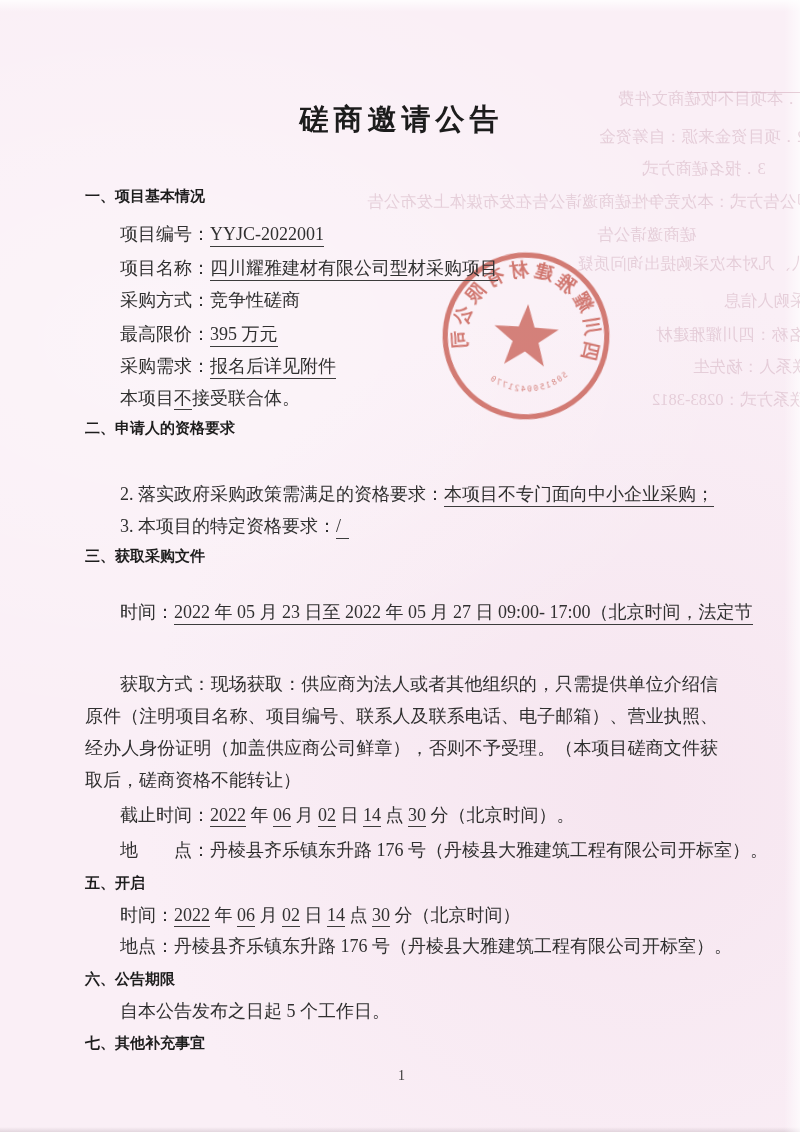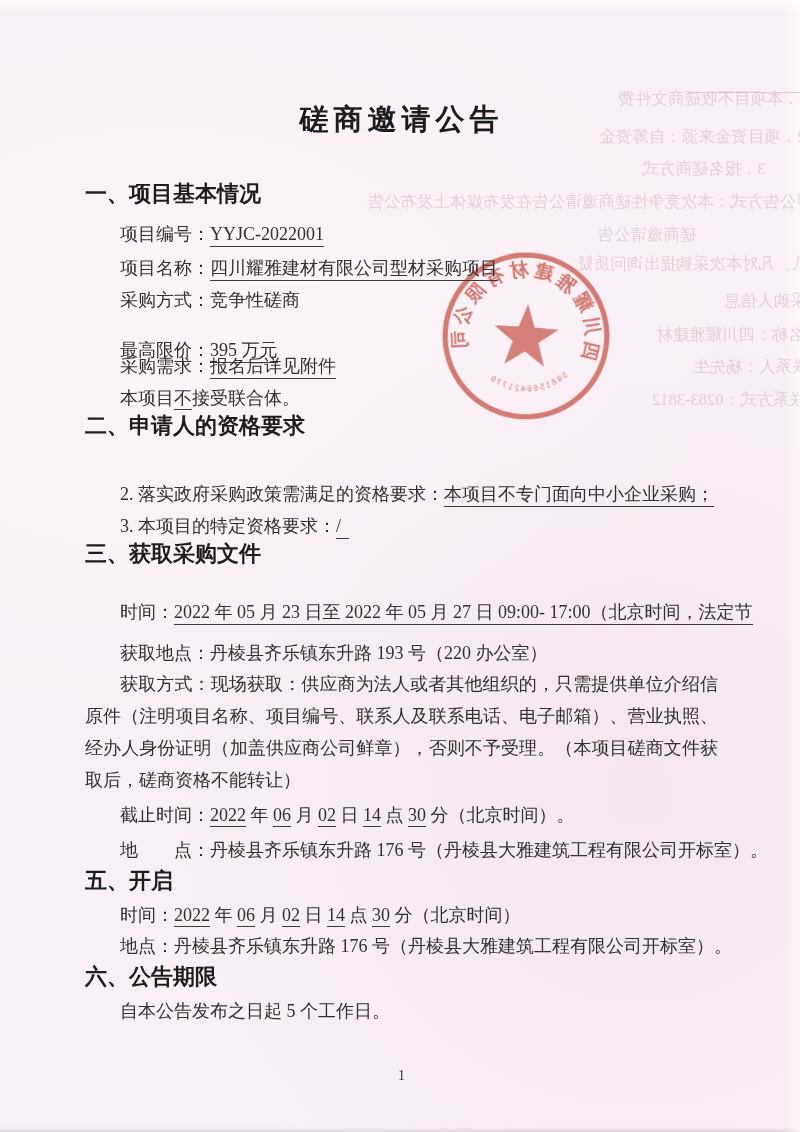--- a/index.html
+++ b/index.html
@@ -15,21 +15,21 @@
       #faeff6;
     font-family:"Liberation Serif","DejaVu Serif",serif;
     color:#303030;
   }
   .title{
     position:absolute;top:100px;left:85px;width:633px;text-align:center;
     font-family:"Liberation Sans","DejaVu Sans",sans-serif;
     font-size:29px;font-weight:700;letter-spacing:5px;color:#1c1c1c;z-index:3;
   }
   .line{position:absolute;left:85px;width:633px;font-size:18px;line-height:24px;white-space:nowrap;z-index:3;}
-  .heading{font-family:Liberation Mono, monospace;font-weight:700;font-size:22px;color:#1d1d1d;}
+  .heading{font-family:Liberation Sans, sans-serif;font-weight:700;font-size:15px;color:#1d1d1d;}
   .indent{padding-left:35px;}
   .para{white-space:normal;line-height:32px;text-align:justify;text-indent:35px;}
   .u{border-bottom:1.3px solid #3c3c3c;padding-bottom:2px;}
   .un{border-bottom:1.3px solid #3c3c3c;padding-bottom:1px;}
   .pagenum{position:absolute;top:1068px;left:85px;width:633px;text-align:center;font-size:14px;color:#3a3a3a;z-index:3;}
 
   
   .bleed{position:absolute;font-size:16.5px;color:#c59aac;opacity:.38;white-space:nowrap;
          transform:scaleX(-1);filter:blur(.7px);z-index:1;
          font-family:"Liberation Serif","DejaVu Serif",serif;}
@@ -79,21 +79,21 @@
   <div class="line heading" style="top:184px;">一、项目基本情况</div>
   <div class="line indent" style="top:222px;">
     <span>项目编号：</span><span class="u">YYJC-2022001</span>
   </div>
   <div class="line indent" style="top:256px;">
     <span>项目名称：</span><span class="u">四川耀雅建材有限公司型材采购项目</span>
   </div>
   <div class="line indent" style="top:288px;">
     <span>采购方式：</span><span>竞争性磋商</span>
   </div>
-  <div class="line indent" style="top:322px;margin-top:16px;">
+  <div class="line indent" style="top:322px;">
     <span>最高限价：</span><span class="u">395 万元</span>
   </div>
   <div class="line indent" style="top:354px;">
     <span>采购需求：</span><span class="u">报名后详见附件</span>
   </div>
   <div class="line indent" style="top:386px;">
     <span>本项目</span><span class="un">不</span><span>接受联合体。</span>
   </div>
 
   <div class="line heading" style="top:416px;">二、申请人的资格要求</div>
@@ -101,32 +101,32 @@
     <span>2. 落实政府采购政策需满足的资格要求：</span><span class="u">本项目不专门面向中小企业采购；</span>
   </div>
   <div class="line indent" style="top:514px;">
     <span>3. 本项目的特定资格要求：</span><span class="u" style="padding-right:8px;">/</span>
   </div>
 
   <div class="line heading" style="top:544px;">三、获取采购文件</div>
   <div class="line indent" style="top:576px;margin-top:24px;">
     <span>时间：</span><span class="u">2022 年 05 月 23 日至 2022 年 05 月 27 日 09:00- 17:00（北京时间，法定节</span>
   </div>
-  <div class="line indent" style="top:641px;">获取地点：丹棱县齐乐镇东升路 193 号（220 办公室）</div>
   <div class="line para" style="top:668px;">获取方式：现场获取：供应商为法人或者其他组织的，只需提供单位介绍信原件（注明项目名称、项目编号、联系人及联系电话、电子邮箱）、营业执照、经办人身份证明（加盖供应商公司鲜章），否则不予受理。（本项目磋商文件获取后，磋商资格不能转让）</div>
 
   <div class="line indent" style="top:803px;">
     <span>截止时间：</span><span class="un">2022</span><span> 年 </span><span class="un">06</span><span> 月 </span><span class="un">02</span><span> 日 </span><span class="un">14</span><span> 点 </span><span class="un">30</span><span> 分</span><span>（北京时间）。</span>
   </div>
   <div class="line indent" style="top:838px;">地　　点：丹棱县齐乐镇东升路 176 号（丹棱县大雅建筑工程有限公司开标室）。</div>
 
   <div class="line heading" style="top:871px;">五、开启</div>
   <div class="line indent" style="top:903px;">
     <span>时间：</span><span class="un">2022</span><span> 年 </span><span class="un">06</span><span> 月 </span><span class="un">02</span><span> 日 </span><span class="un">14</span><span> 点 </span><span class="un">30</span><span> 分</span><span>（北京时间）</span>
   </div>
   <div class="line indent" style="top:934px;">地点：丹棱县齐乐镇东升路 176 号（丹棱县大雅建筑工程有限公司开标室）。</div>
 
   <div class="line heading" style="top:967px;">六、公告期限</div>
   <div class="line indent" style="top:999px;">自本公告发布之日起 5 个工作日。</div>
 
+  <div class="line heading" style="top:1031px;">七、其他补充事宜</div>
 
   <div class="pagenum">1</div>
 </div>
 
 </body></html>

